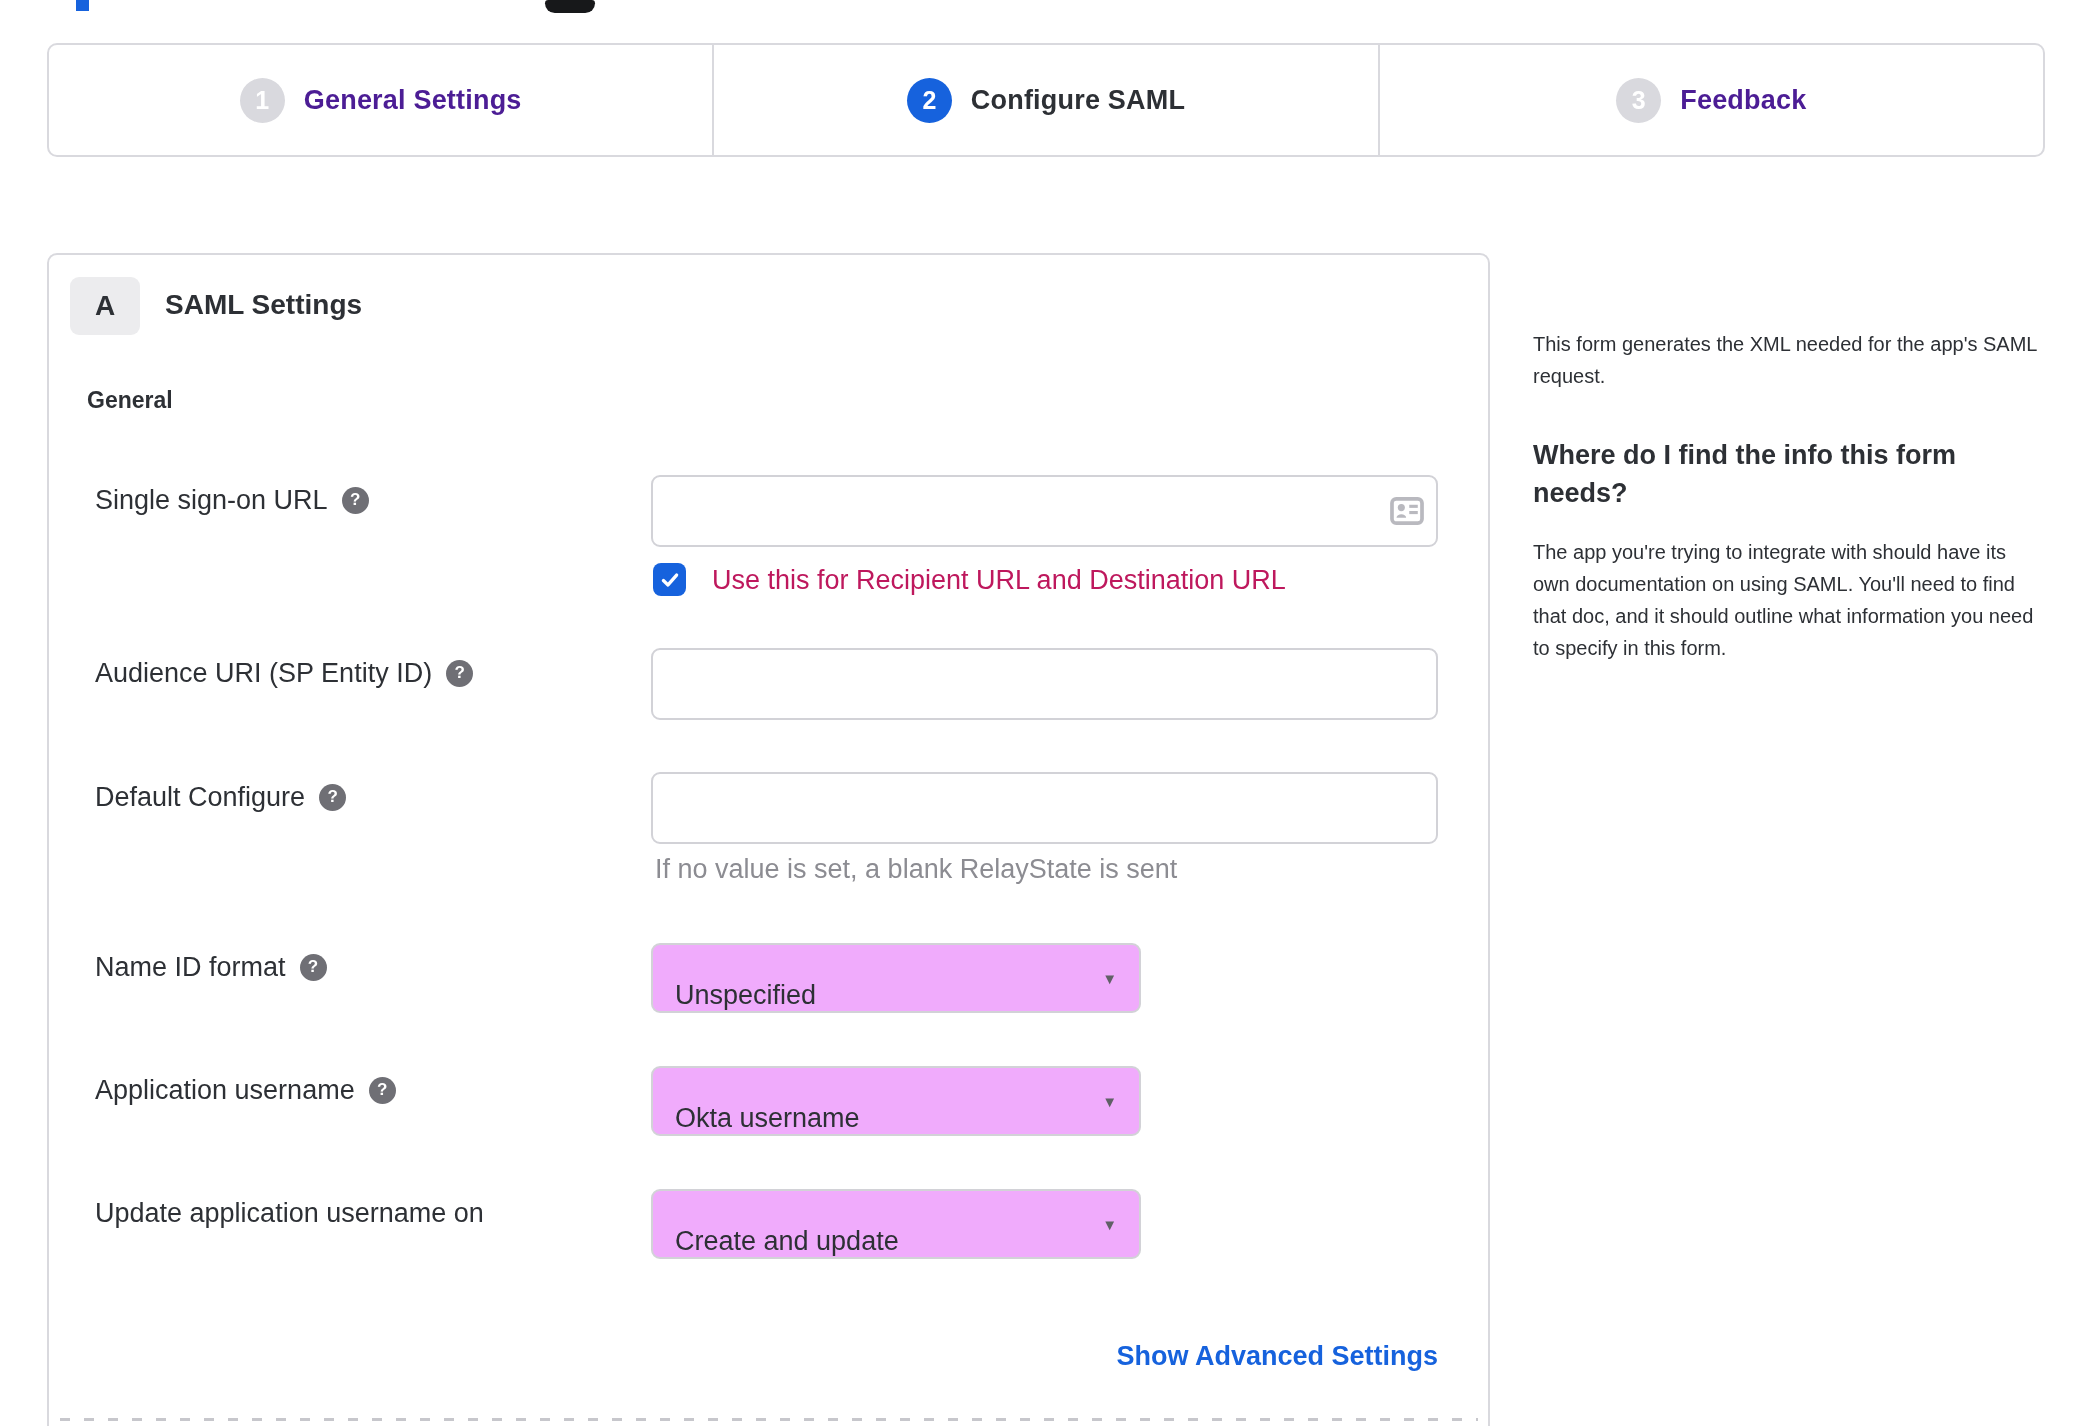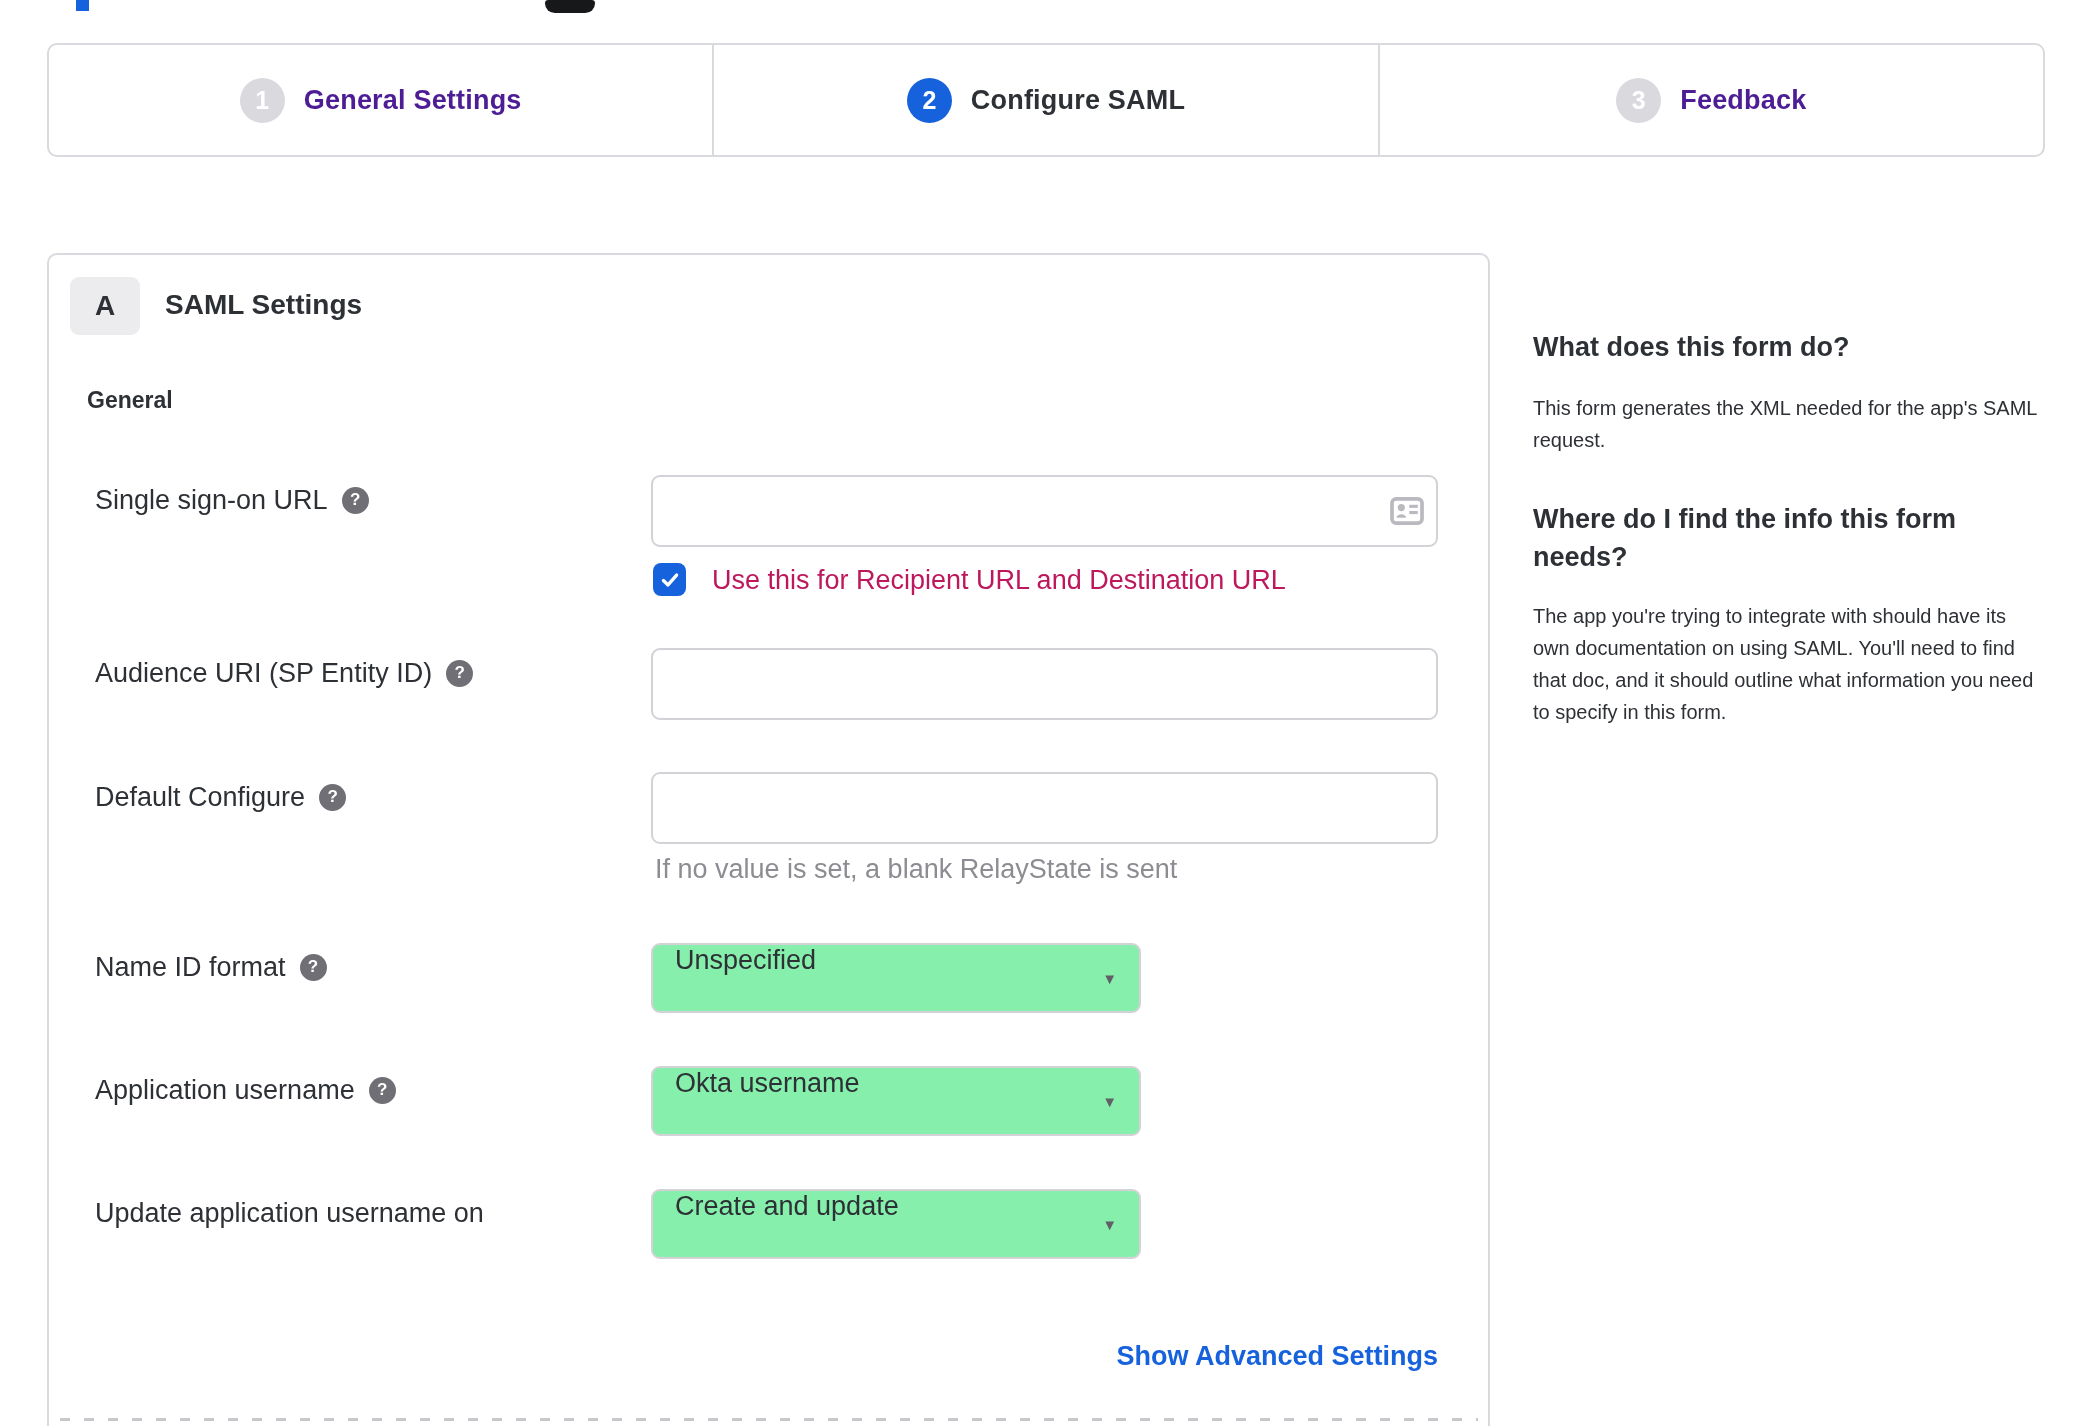--- a/index.html
+++ b/index.html
@@ -41,21 +41,21 @@
                 color: #2d3035; padding: 0 60px 0 20px; outline: none; }
   .input-icon { position: absolute; left: 1390px; width: 34px; height: 30px; }
 
   .checkbox { position: absolute; left: 653px; top: 563px; width: 33px; height: 33px; background: #1662dd;
               border-radius: 8px; display: flex; align-items: center; justify-content: center; cursor: pointer; }
   .checkbox-label { position: absolute; left: 712px; top: 565px; font-size: 27px; color: #be185d; }
 
   .hint { position: absolute; left: 655px; top: 854px; font-size: 27px; color: #8c8c92; }
 
   .select { position: absolute; left: 651px; width: 490px; height: 70px; border: 2px solid #d2d2d7;
-            border-radius: 9px; background: #86efac; display: flex; align-items: flex-start; font-size: 27px;
+            border-radius: 9px; background: #f0abfc; display: flex; align-items: flex-end; font-size: 27px;
             color: #2d3035; padding: 0 56px 0 22px; cursor: pointer; }
   .caret { position: absolute; right: 22px; top: 50%; transform: translateY(-50%); font-size: 15px; color: #606066; }
 
   .advanced-link { position: absolute; top: 1341px; left: 651px; width: 787px; text-align: right;
                    font-size: 27px; font-weight: 600; color: #1662dd; text-decoration: none; cursor: pointer; }
 
   .dashed-sep { position: absolute; left: 60px; top: 1418px; width: 1418px; height: 3px;
                 background: repeating-linear-gradient(90deg, #c7c7cc 0 10px, transparent 10px 24px); }
 
   
@@ -150,19 +150,18 @@
   <div class="select" style="top:1189px">
     <span>Create and update</span>
     <span class="caret">▼</span>
   </div>
 
   <a class="advanced-link">Show Advanced Settings</a>
 
   <div class="dashed-sep"></div>
 
   <aside class="sidebar">
-    <h4>What does this form do?</h4>
     <p>This form generates the XML needed for the app's SAML request.</p>
     <h4 class="q2">Where do I find the info this form needs?</h4>
     <p>The app you're trying to integrate with should have its own documentation on using SAML. You'll need to find that doc, and it should outline what information you need to specify in this form.</p>
   </aside>
 
 </div>
 
 </body></html>

